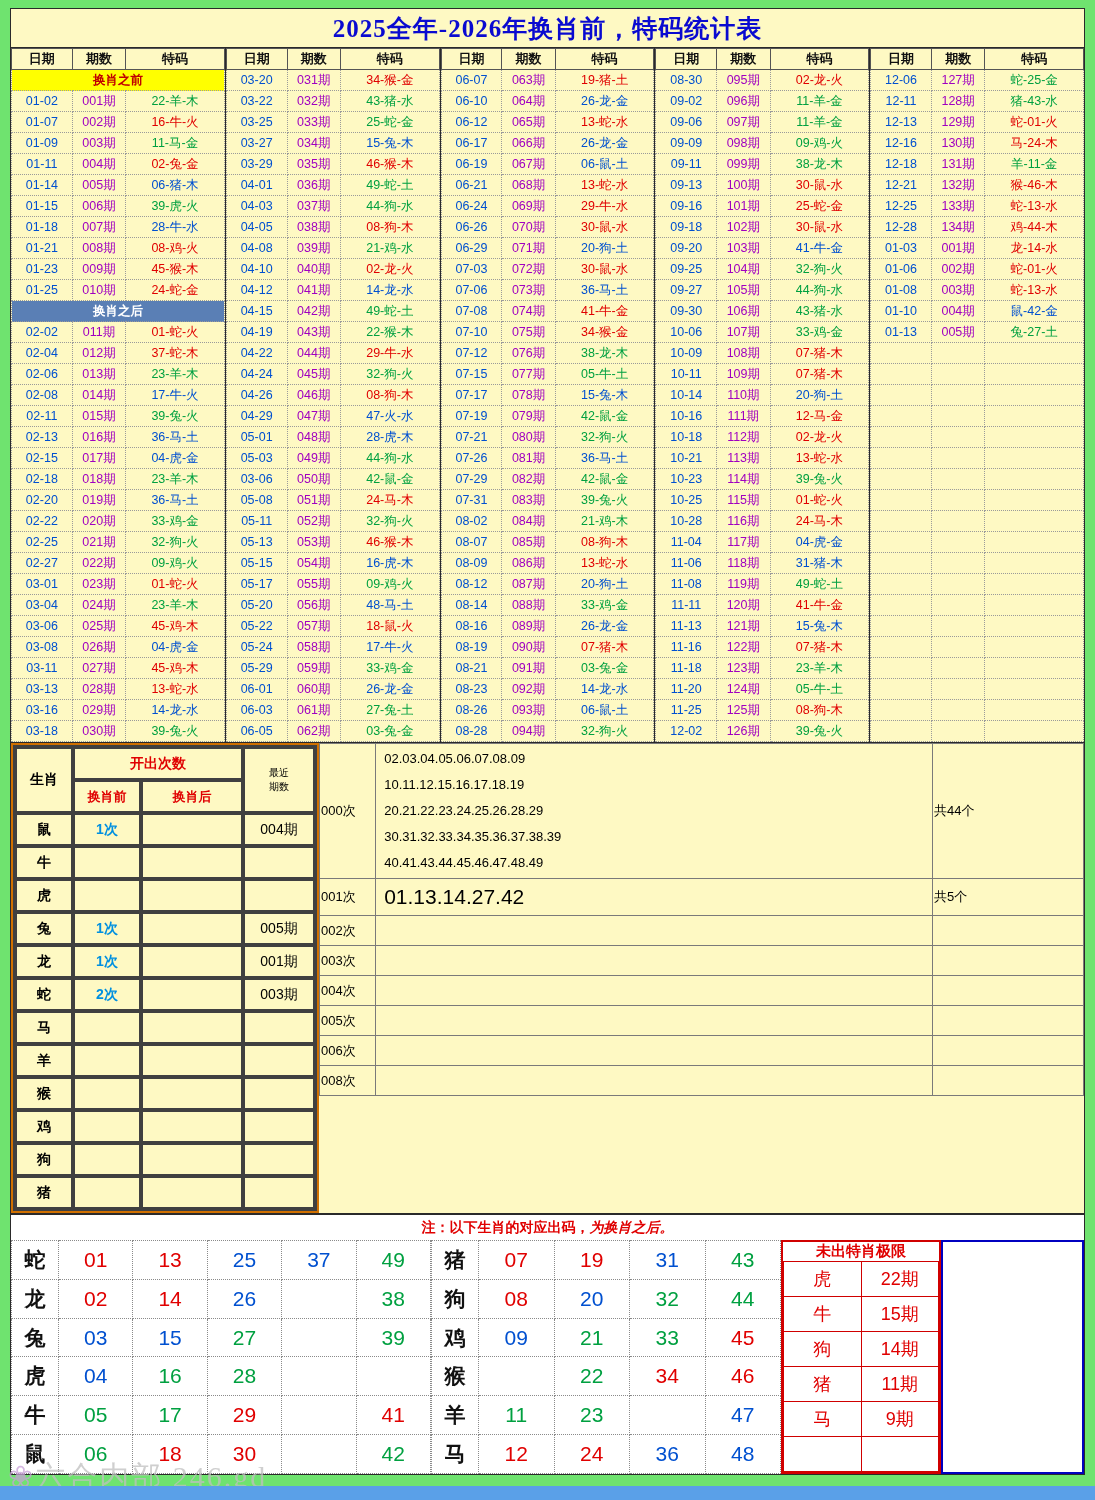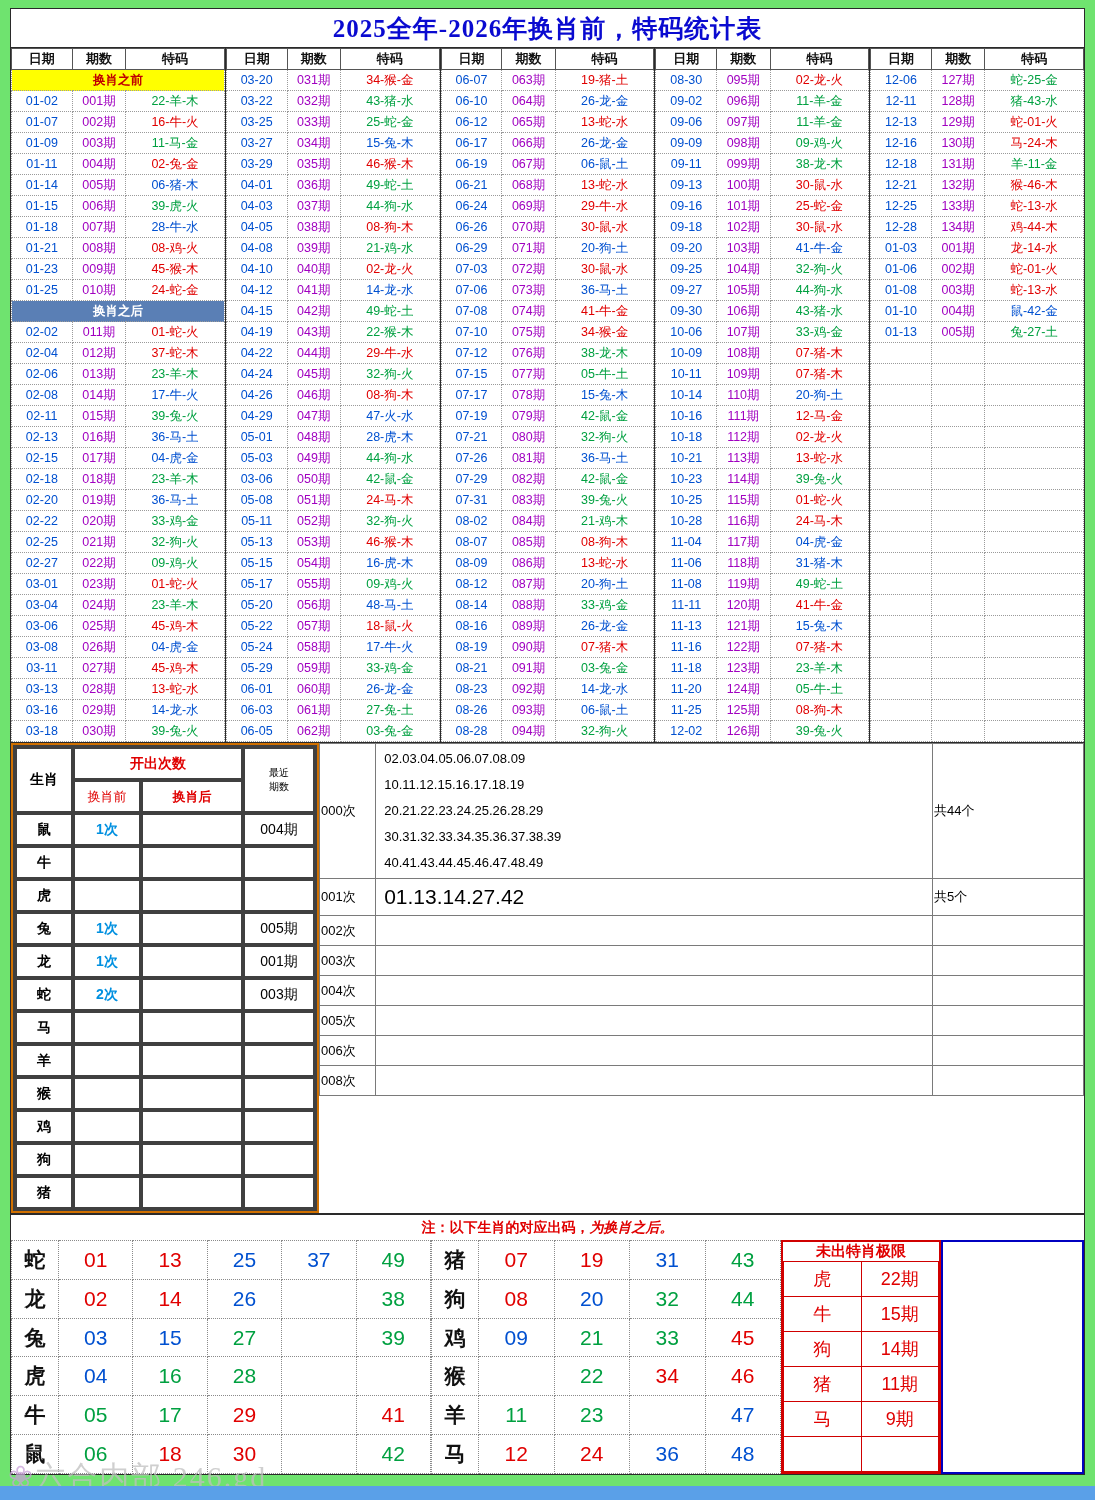--- a/index.html
+++ b/index.html
@@ -10,21 +10,21 @@
     font-size:12px;
     overflow:hidden;
   }
   .page{
     position:relative;
     width:1095px;height:1500px;
     box-sizing:border-box;
     padding:8px 10px 0 10px;
   }
   .panel{
-    background:#ffffff;
+    background:#fef9c3;
     border:1px solid #2a2a2a;
     box-sizing:border-box;
   }
   
   .title-box{
     height:38px;
     display:flex;align-items:center;justify-content:center;
     border-bottom:1px solid #2a2a2a;
   }
   .title-box .t{
@@ -989,21 +989,21 @@
     <div class="mid-wrap">
       <div class="orange-frame">
         <table class="zodiac" id="zodiac-table">
             <tbody>
               <tr>
                 <td rowspan="2" class="zhead" style="width:52px">生肖</td>
                 <td colspan="2" class="zhead" style="color:#e00000">开出次数</td>
                 <td rowspan="2" style="width:66px;font-size:10px">最近<br>期数</td>
               </tr>
               <tr>
-                <td style="width:62px;color:#e00000;font-size:13px;font-weight:normal">换肖前</td>
+                <td style="width:62px;color:#e00000;font-size:13px;font-weight:bold">换肖前</td>
                 <td style="width:96px;color:#e00000;font-size:13px;font-weight:bold">换肖后</td>
               </tr>
               <tr>
                 <td class="zhead">鼠</td>
                 <td class="blue-b">1次</td>
                 <td>&nbsp;</td>
                 <td>004期</td>
               </tr>
               <tr>
                 <td class="zhead">牛</td>

